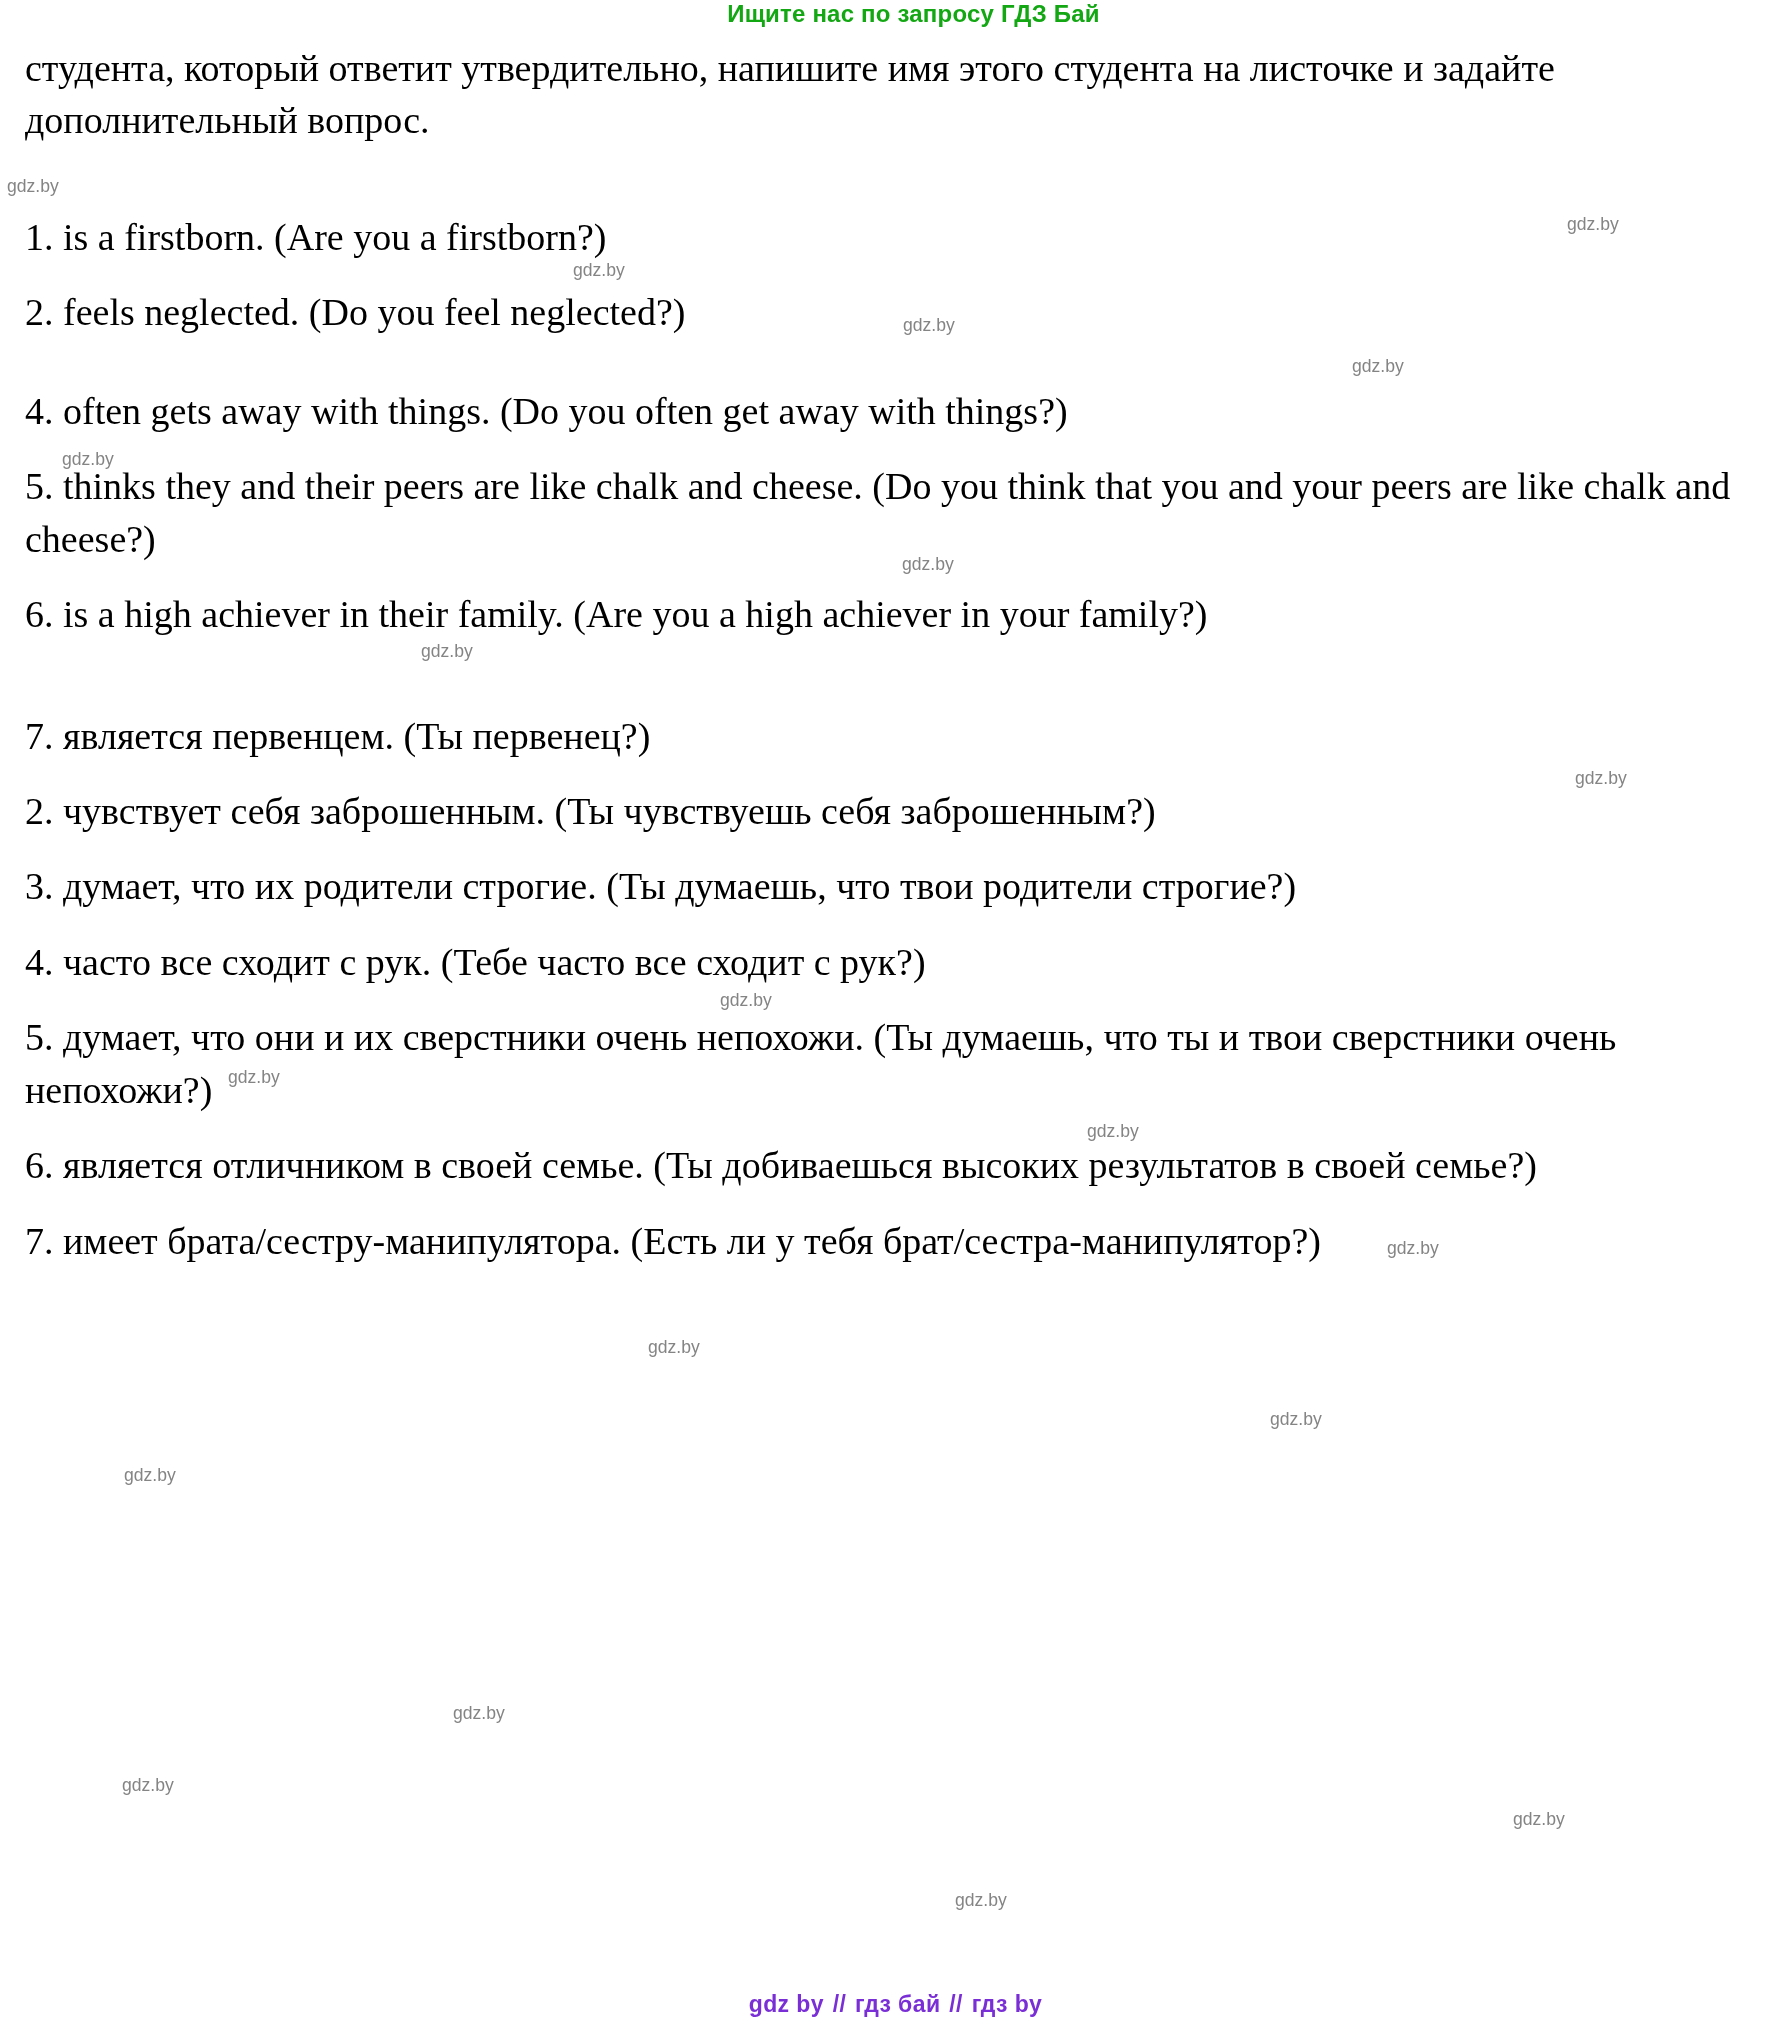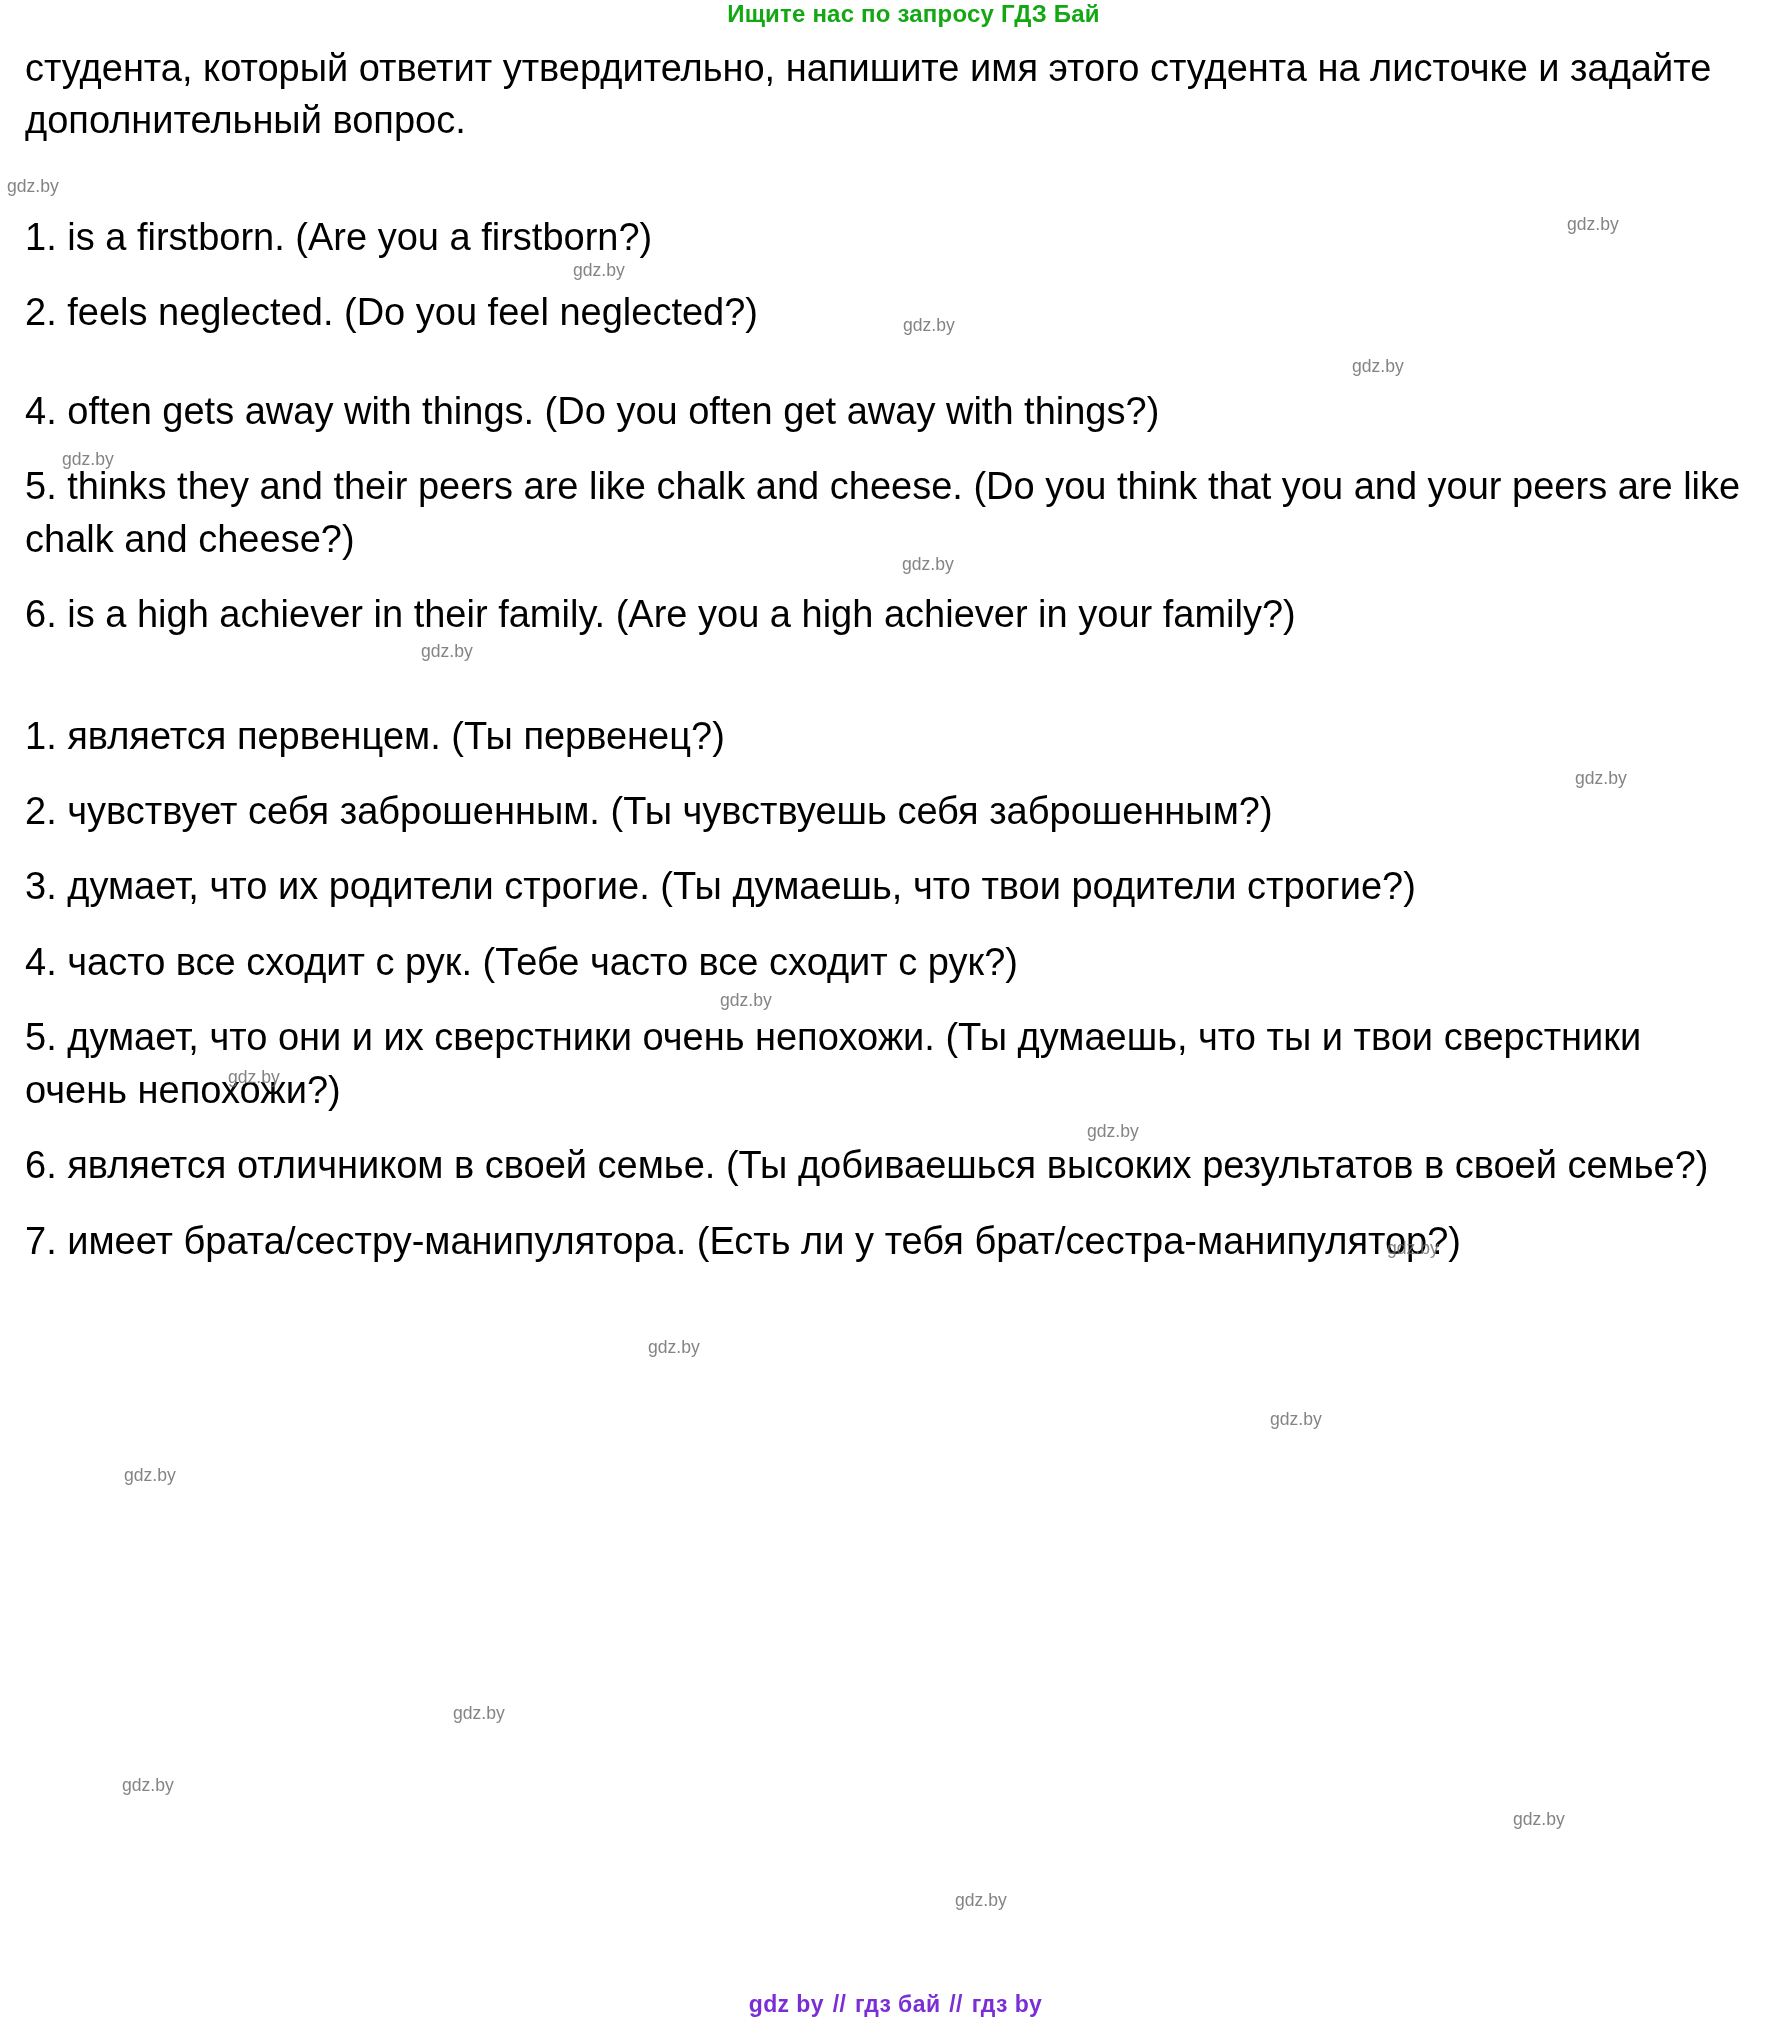--- a/index.html
+++ b/index.html
@@ -38,21 +38,21 @@
   .content {
     position: absolute;
     top: 42px;
     left: 25px;
     width: 1719px;
   }
   p.line {
     margin: 0 0 0 0;
     font-size: 38px;
     line-height: 1.38;
-    font-family: Liberation Sans, sans-serif;
+    font-family: Liberation Serif, serif;
     color: #000000;
     white-space: pre-wrap;
   }
   .gap-lg { height: 32px; }
   .gap-md { height: 23px; }
   .wm {
     position: absolute;
     font-family: Liberation Sans, sans-serif;
     font-size: 17.6px;
     color: #6f6f6f;
@@ -96,21 +96,21 @@
     <div class="gap-md"></div>
     <div class="gap-md"></div>
     <p class="line">4. often gets away with things. (Do you often get away with things?)</p>
     <div class="gap-md"></div>
     <p class="line">5. thinks they and their peers are like chalk and cheese. (Do you think that you and your peers are like chalk and cheese?)</p>
     <div class="gap-md"></div>
     <p class="line">6. is a high achiever in their family. (Are you a high achiever in your family?)</p>
     <div class="gap-md"></div>
     <div class="gap-md"></div>
     <div class="gap-md"></div>
-    <p class="line">1. является первенцем. (Ты первенец?)</p>
+    <p class="line">7. является первенцем. (Ты первенец?)</p>
     <div class="gap-md"></div>
     <p class="line">2. чувствует себя заброшенным. (Ты чувствуешь себя заброшенным?)</p>
     <div class="gap-md"></div>
     <p class="line">3. думает, что их родители строгие. (Ты думаешь, что твои родители строгие?)</p>
     <div class="gap-md"></div>
     <p class="line">4. часто все сходит с рук. (Тебе часто все сходит с рук?)</p>
     <div class="gap-md"></div>
     <p class="line">5. думает, что они и их сверстники очень непохожи. (Ты думаешь, что ты и твои сверстники очень непохожи?)</p>
     <div class="gap-md"></div>
     <p class="line">6. является отличником в своей семье. (Ты добиваешься высоких результатов в своей семье?)</p>

